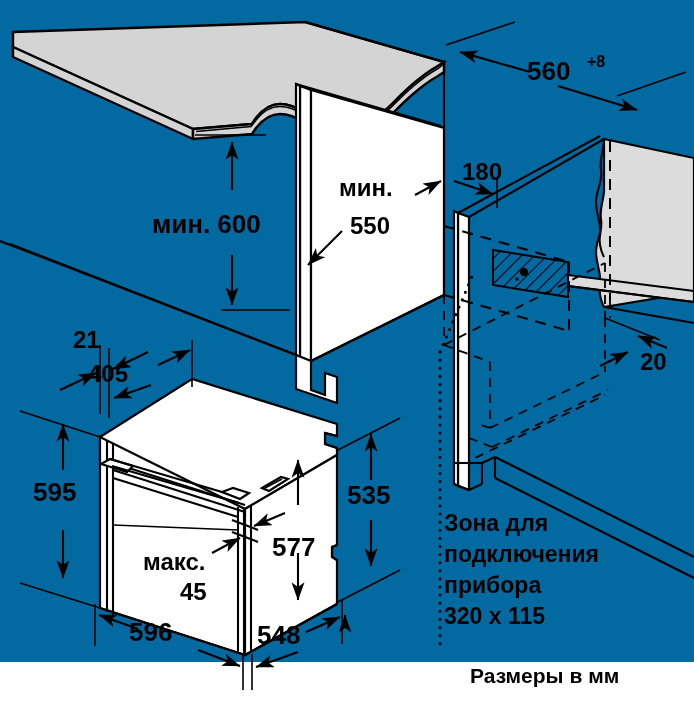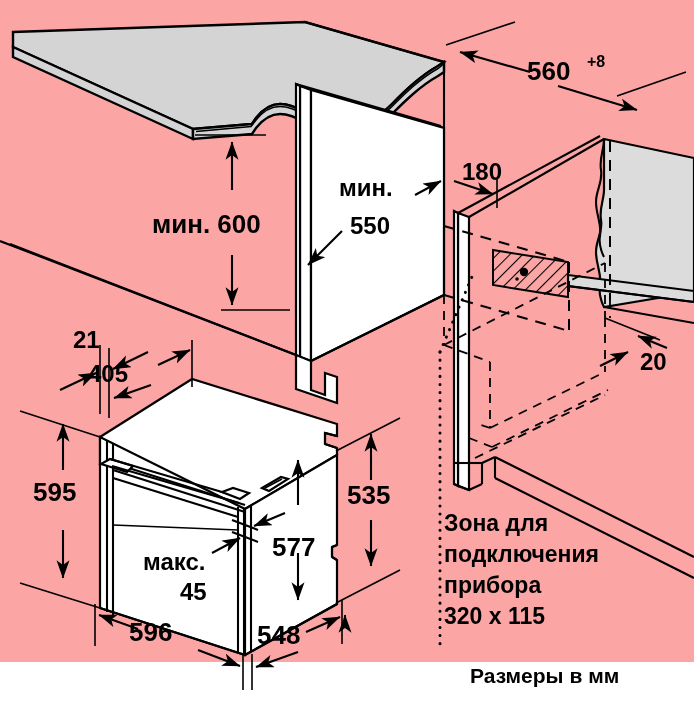--- a/index.html
+++ b/index.html
@@ -10,21 +10,21 @@
   body {
     width: 694px;
     height: 701px;
     font-family: "Liberation Sans", sans-serif;
     overflow: hidden;
   }
   #diagram-root {
     position: relative;
     width: 694px;
     height: 662px;
-    background: #fca5a5;
+    background: #0369a1;
   }
   svg.drawing {
     position: absolute;
     top: 0;
     left: 0;
     width: 694px;
     height: 701px;
     display: block;
   }
   .dim-text {

